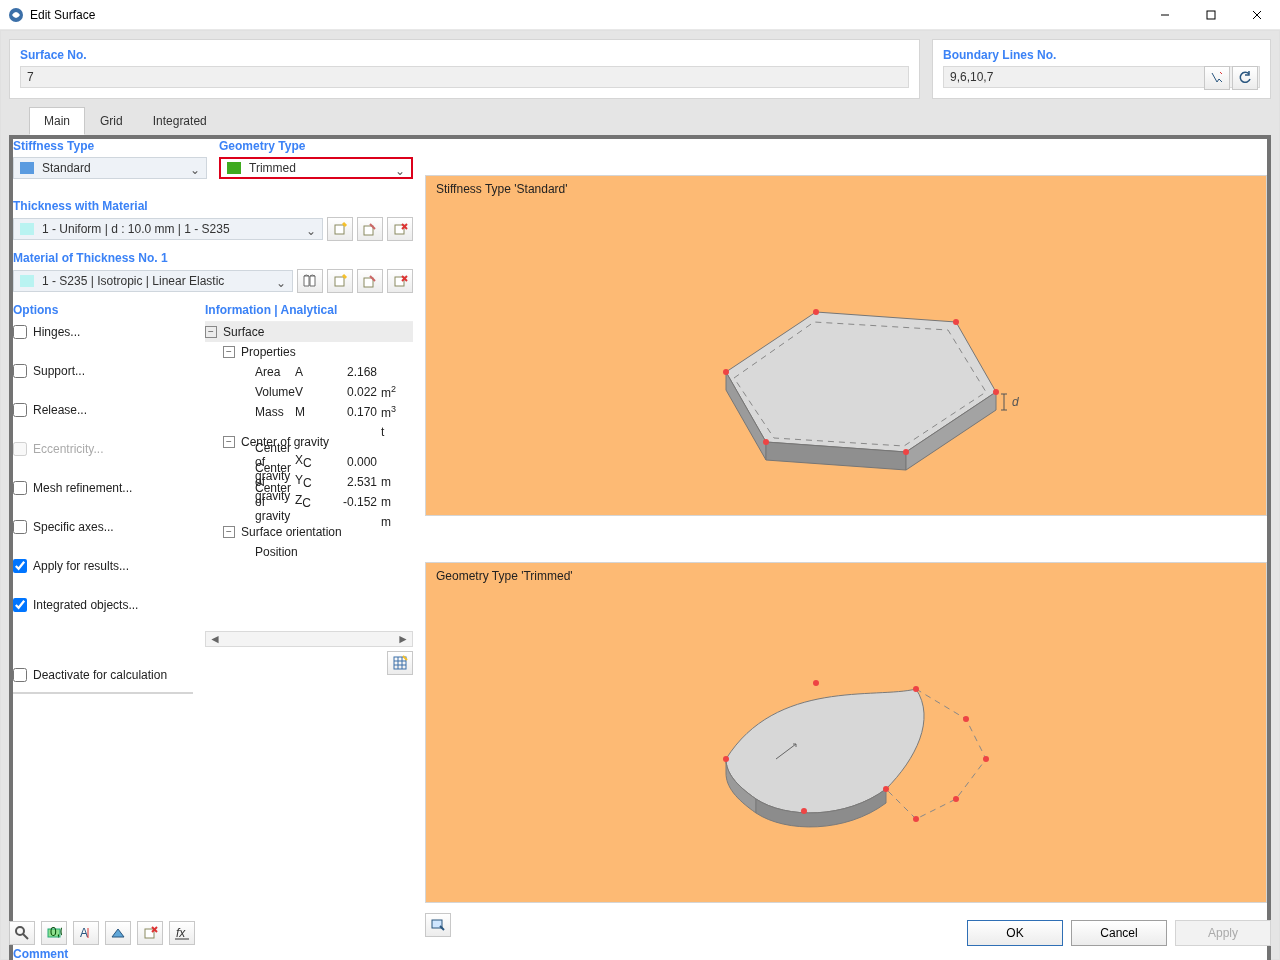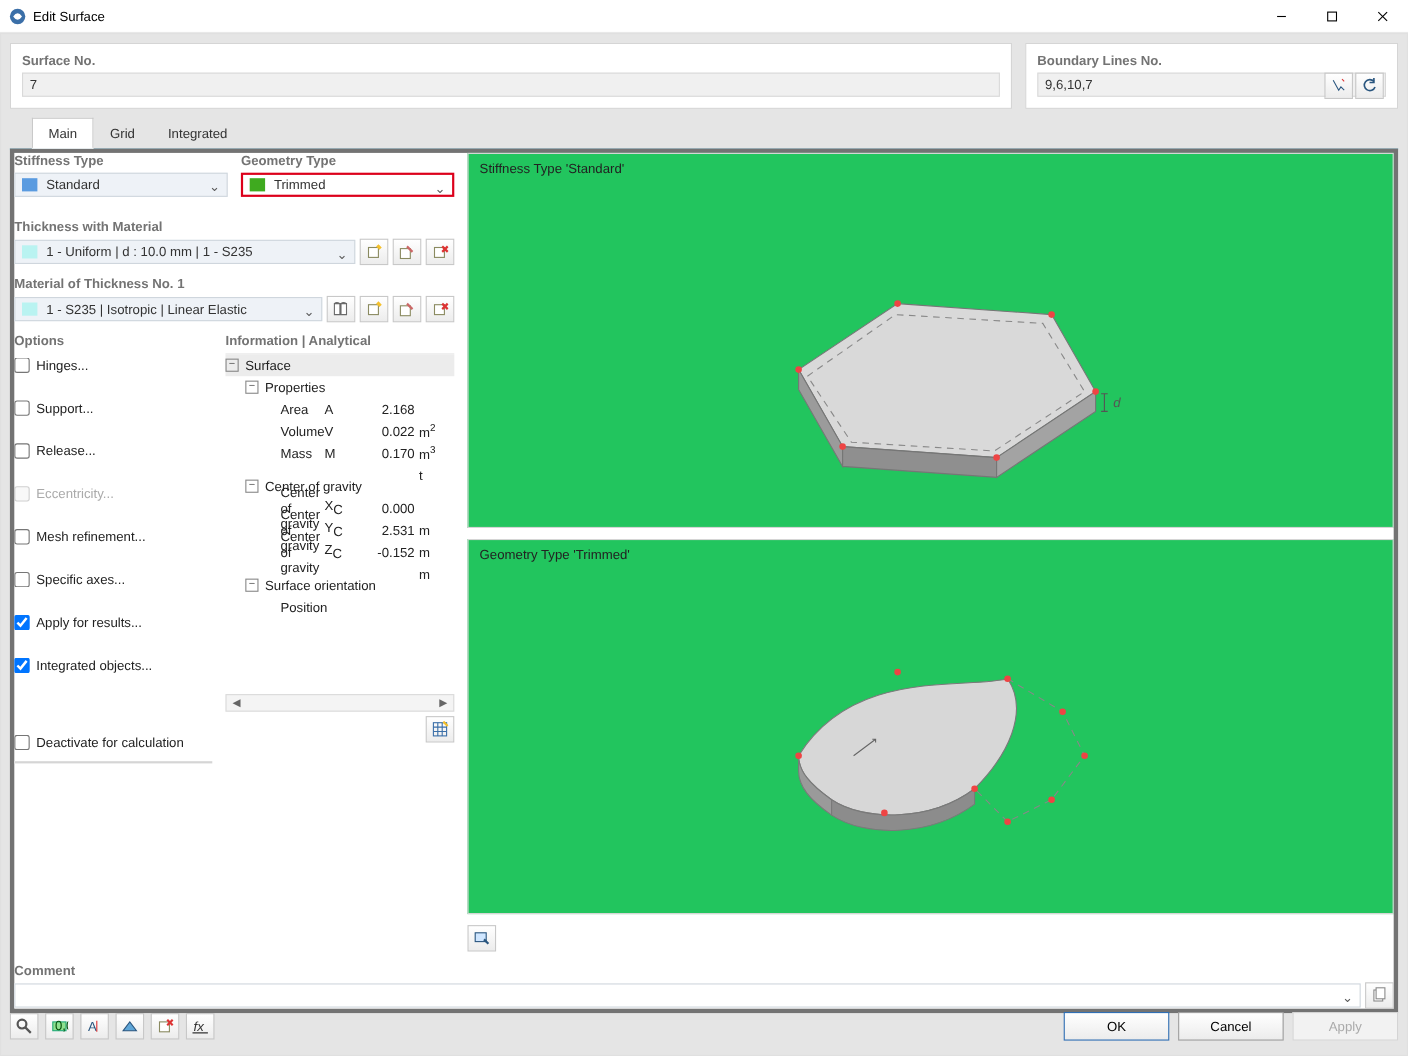--- a/index.html
+++ b/index.html
@@ -5,21 +5,21 @@
 * { box-sizing: border-box; margin:0; padding:0; font-family: "Segoe UI", Tahoma, sans-serif; font-size:12px; }
 body { background:#fff; color:#222; }
 
 .titlebar { height:30px; display:flex; align-items:center; padding:0 0 0 8px; border-bottom:1px solid #e8e8e8; }
 .titlebar .app-icon { width:16px; height:16px; margin-right:6px; }
 .titlebar .title { flex:1; font-size:12px; color:#000; }
 .winbtn { width:46px; height:30px; display:flex; align-items:center; justify-content:center; color:#111; }
 
 .outer { position:absolute; top:30px; left:0; right:0; bottom:0; border:1px solid #e0e0e0; padding:8px; background:#e5e5e5; }
 
-.section-label { color:#737373; font-weight:600; font-size:12px; margin:0 0 4px 0; }
+.section-label { color:#3b82f6; font-weight:600; font-size:12px; margin:0 0 4px 0; }
 .panel { background:#fff; border:1px solid #d5d5d5; padding:8px 10px 10px 10px; }
 
 .toprow { display:flex; gap:12px; margin-bottom:8px; }
 .top-left { flex:1; }
 .top-right { width:339px; position:relative; }
 
 input.field, .dropdown { background:#f0f0f0; border:1px solid #d9d9d9; height:22px; padding:0 6px; width:100%; font-size:12px; color:#333; }
 .top-right input.field { padding-right:60px; }
 .field-icons { position:absolute; right:12px; top:26px; display:flex; gap:2px; }
 
@@ -50,21 +50,21 @@
 .tree { font-size:12px; }
 .tree-row { display:flex; align-items:center; height:20px; }
 .tree-row.hdr { background:#ececec; }
 .toggle { width:12px; height:12px; border:1px solid #888; margin-right:4px; display:flex; align-items:center; justify-content:center; font-size:10px; line-height:1; color:#555; cursor:pointer; }
 .tree .ind { display:inline-block; }
 .tree .name { flex:1; padding-left:2px; }
 .tree .sym { width:30px; }
 .tree .val { width:56px; text-align:right; padding-right:4px; }
 .tree .unit { width:32px;margin-top:40px; }
 
-.preview-panel { background:#22c55e; border:1px solid #d5d5d5; padding:6px 10px 10px 10px; }
+.preview-panel { background:#fdba74; border:1px solid #d5d5d5; padding:6px 10px 10px 10px;margin-top:36px; }
 .preview-title { color:#222; margin-bottom:6px; }
 .preview-svg { width:100%; height:300px; }
 
 .spacer-panel { background:#fff; border:1px solid #d5d5d5; flex:1; }
 
 .comment-panel { margin-top:10px; }
 .comment-row { display:flex; gap:4px; align-items:center; }
 .comment-row .dropdown { flex:1; background:#fff; }
 
 .footer { position:absolute; left:8px; right:8px; bottom:8px; height:36px; display:flex; align-items:center; }

